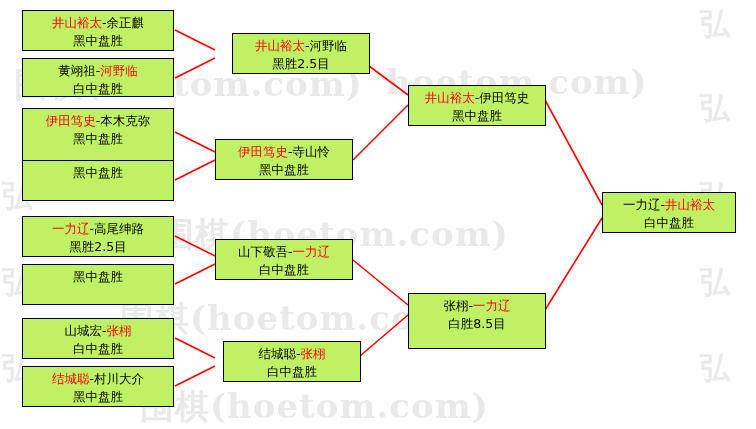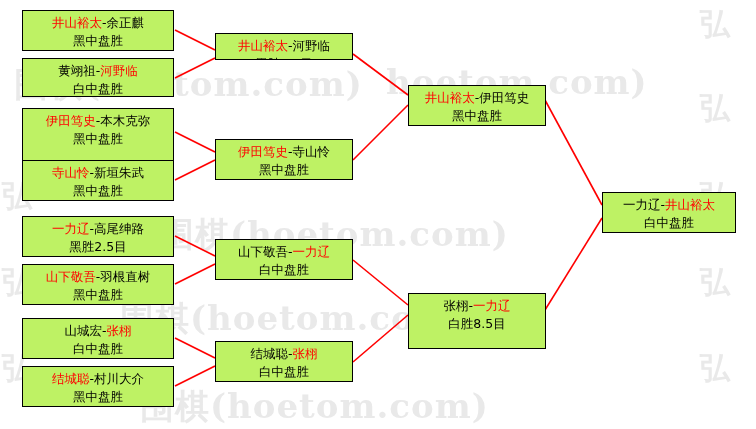--- a/index.html
+++ b/index.html
@@ -129,60 +129,58 @@
     <div class="pair"><span class="p-black">黄翊祖</span><span class="sep">-</span><span class="p-red">河野临</span></div>
     <div class="res">白中盘胜</div>
   </div>
 
   <div class="node" style="left:22px; top:108px; width:152px; height:54px;">
     <div class="pair"><span class="p-red">伊田笃史</span><span class="sep">-</span><span class="p-black">本木克弥</span></div>
     <div class="res">黑中盘胜</div>
   </div>
 
   <div class="node" style="left:22px; top:160px; width:152px; height:41px;">
-    <div class="pair"><span class="p-red">寺山怜</span><span class="sep">-</span><span class="p-black">新垣朱武</span></div>
     <div class="res">黑中盘胜</div>
   </div>
 
   <div class="node" style="left:22px; top:216px; width:152px; height:41px;">
     <div class="pair"><span class="p-red">一力辽</span><span class="sep">-</span><span class="p-black">高尾绅路</span></div>
     <div class="res">黑胜2.5目</div>
   </div>
 
   <div class="node" style="left:22px; top:264px; width:152px; height:41px;">
-    <div class="pair"><span class="p-red">山下敬吾</span><span class="sep">-</span><span class="p-black">羽根直树</span></div>
     <div class="res">黑中盘胜</div>
   </div>
 
   <div class="node" style="left:22px; top:318px; width:152px; height:41px;">
     <div class="pair"><span class="p-black">山城宏</span><span class="sep">-</span><span class="p-red">张栩</span></div>
     <div class="res">白中盘胜</div>
   </div>
 
   <div class="node" style="left:22px; top:366px; width:152px; height:41px;">
     <div class="pair"><span class="p-red">结城聪</span><span class="sep">-</span><span class="p-black">村川大介</span></div>
     <div class="res">黑中盘胜</div>
   </div>
 
-  <div class="node" style="left:215px; top:33px; width:138px; height:27px;">
+  <div class="node" style="left:232px; top:33px; width:138px; height:41px;">
     <div class="pair"><span class="p-red">井山裕太</span><span class="sep">-</span><span class="p-black">河野临</span></div>
     <div class="res">黑胜2.5目</div>
   </div>
 
   <div class="node" style="left:215px; top:139px; width:138px; height:41px;">
     <div class="pair"><span class="p-red">伊田笃史</span><span class="sep">-</span><span class="p-black">寺山怜</span></div>
     <div class="res">黑中盘胜</div>
   </div>
 
   <div class="node" style="left:215px; top:239px; width:138px; height:41px;">
     <div class="pair"><span class="p-black">山下敬吾</span><span class="sep">-</span><span class="p-red">一力辽</span></div>
     <div class="res">白中盘胜</div>
   </div>
 
-  <div class="node" style="left:215px; top:341px; width:138px; height:41px;">
+  <div class="node" style="left:223px; top:341px; width:138px; height:41px;">
     <div class="pair"><span class="p-black">结城聪</span><span class="sep">-</span><span class="p-red">张栩</span></div>
     <div class="res">白中盘胜</div>
   </div>
 
   <div class="node" style="left:408px; top:85px; width:138px; height:41px;">
     <div class="pair"><span class="p-red">井山裕太</span><span class="sep">-</span><span class="p-black">伊田笃史</span></div>
     <div class="res">黑中盘胜</div>
   </div>
 
   <div class="node" style="left:408px; top:293px; width:138px; height:56px;">

